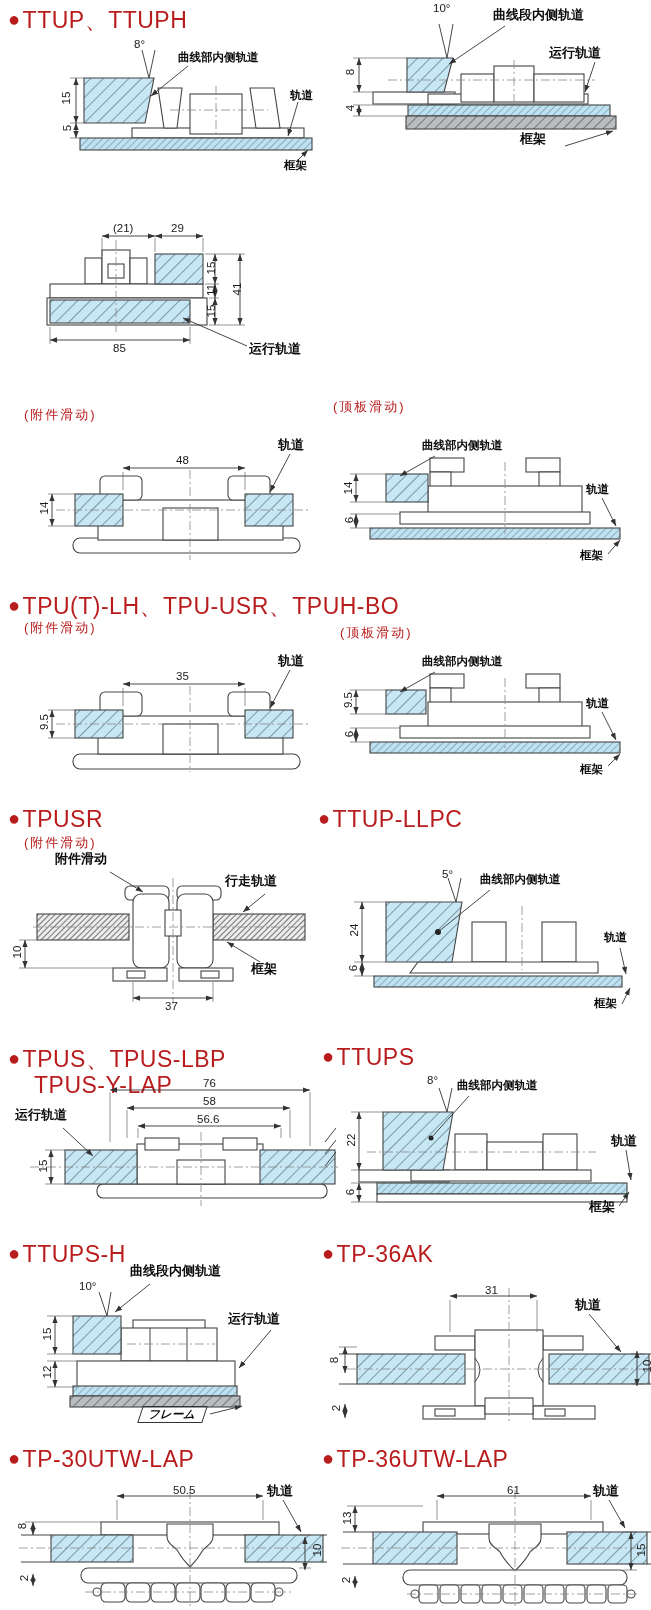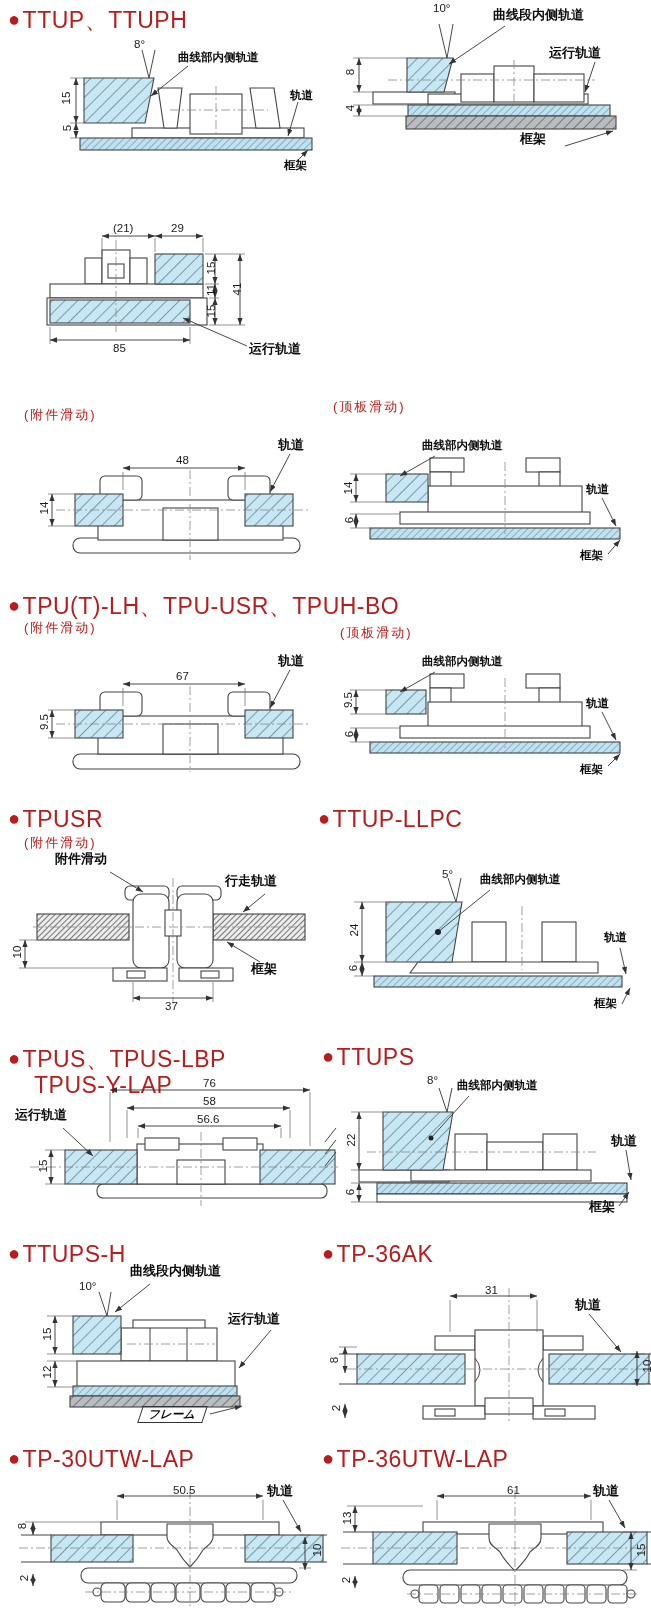--- a/index.html
+++ b/index.html
@@ -275,21 +275,21 @@
           <line x1="207" y1="38" x2="207" y2="56"></line>
           <line x1="10" y1="60" x2="37" y2="60"></line>
           <line x1="10" y1="88" x2="37" y2="88"></line>
         </g>
   <g stroke="#333" stroke-width=".9">
     <line x1="85" y1="34" x2="207" y2="34" marker-start="url(#ar)" marker-end="url(#ar)"></line>
     <line x1="14" y1="60" x2="14" y2="88" marker-start="url(#ar)" marker-end="url(#ar)"></line>
     <line x1="252" y1="20" x2="232" y2="58" marker-end="url(#ar)"></line>
   </g>
 </svg>
-<span class="dim" style="left:138px;top:20px">67</span>
+<span class="dim" style="left:138px;top:20px">35</span>
 <span class="dim vd" style="left:-2px;top:66px">9.5</span>
 <span class="lbl lg" style="left:240px;top:2px">轨道</span>
 </div>
 
 <div class="d" style="left:330px;top:650px;width:321px;height:125px">
 <svg width="321" height="125">
   <g stroke="#444" stroke-width="1.1" fill="#fff">
     <rect x="100" y="24" width="34" height="14"></rect>
           <rect x="100" y="38" width="21" height="16"></rect>
     <rect x="196" y="24" width="34" height="14"></rect>

